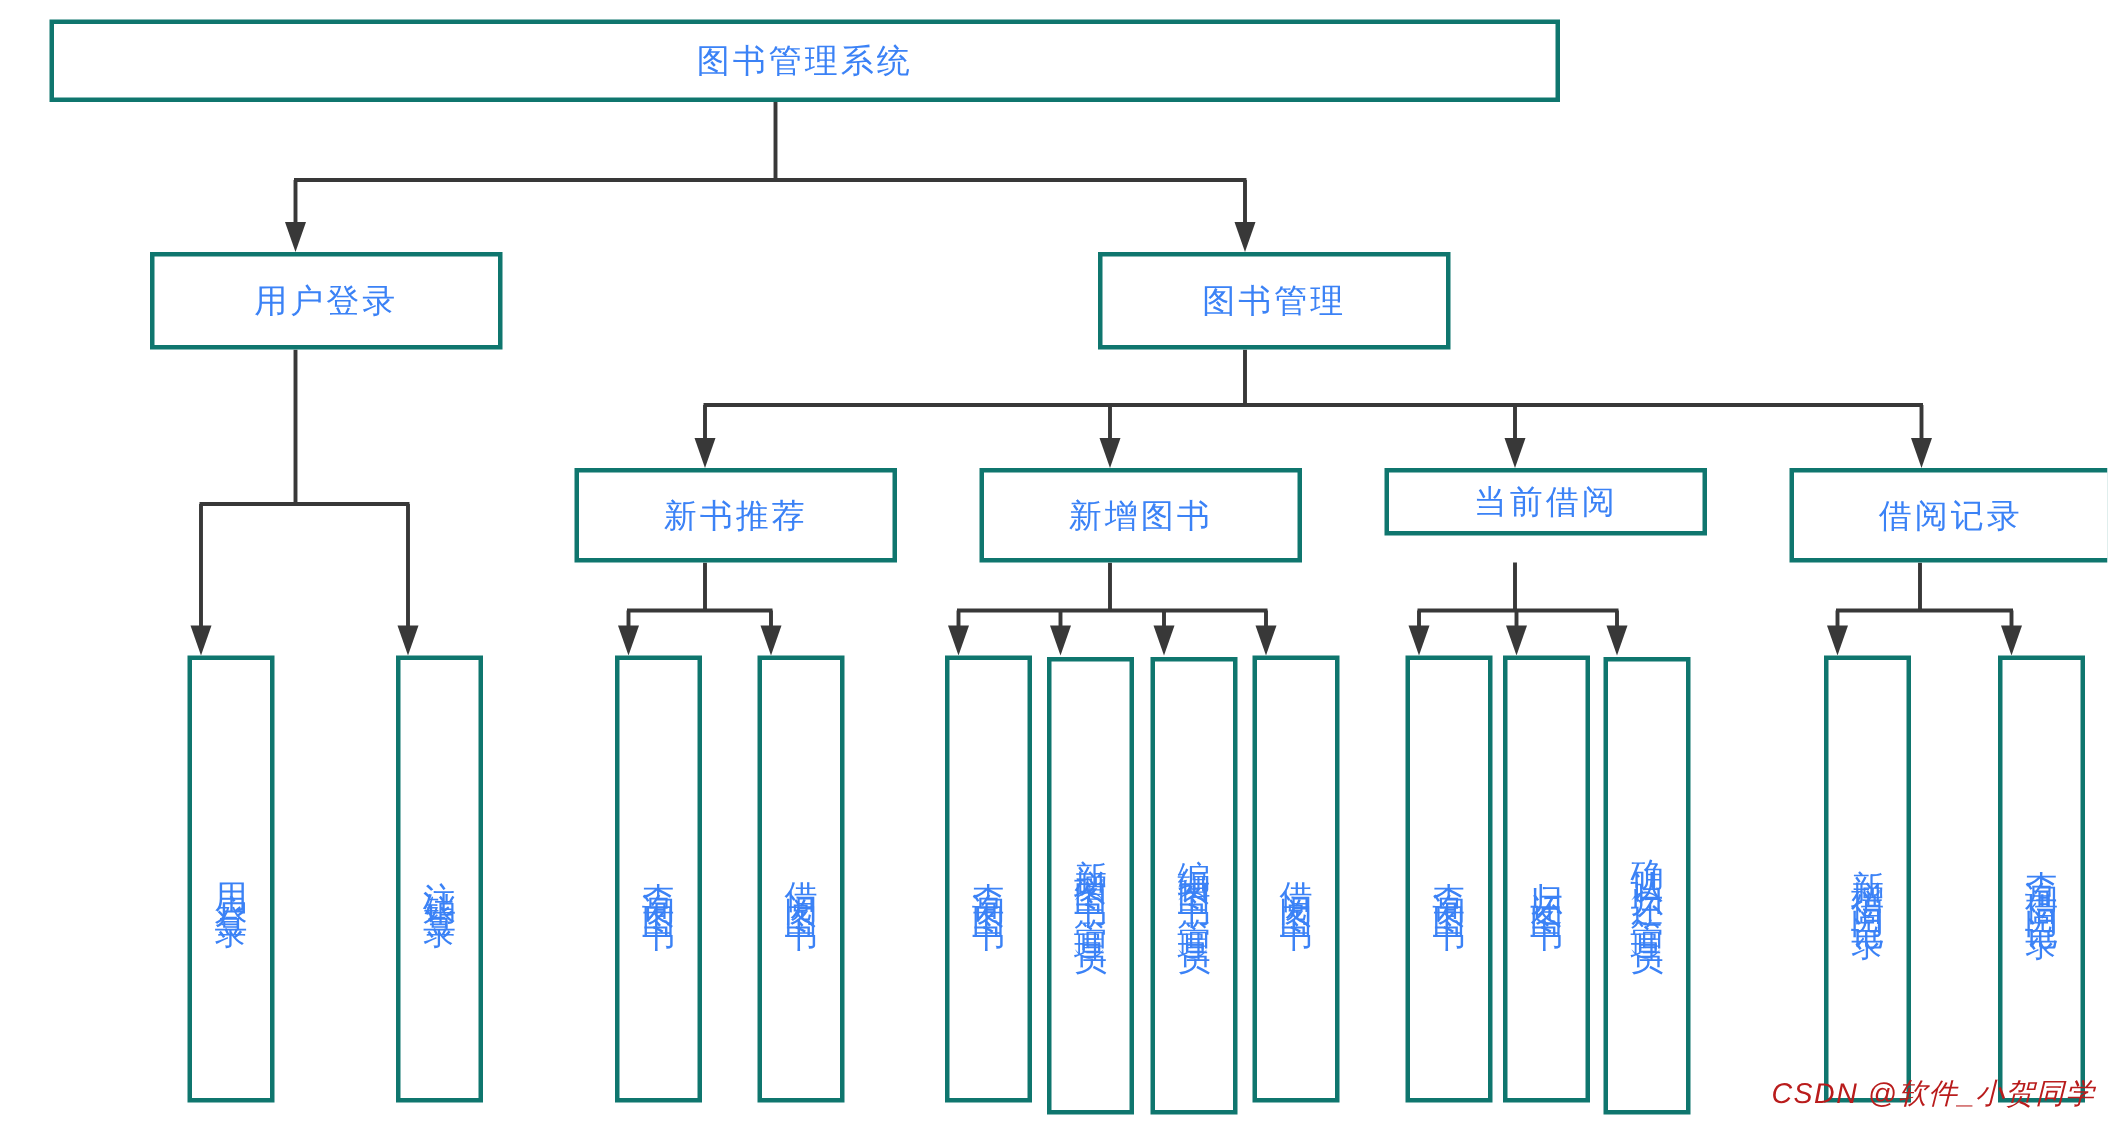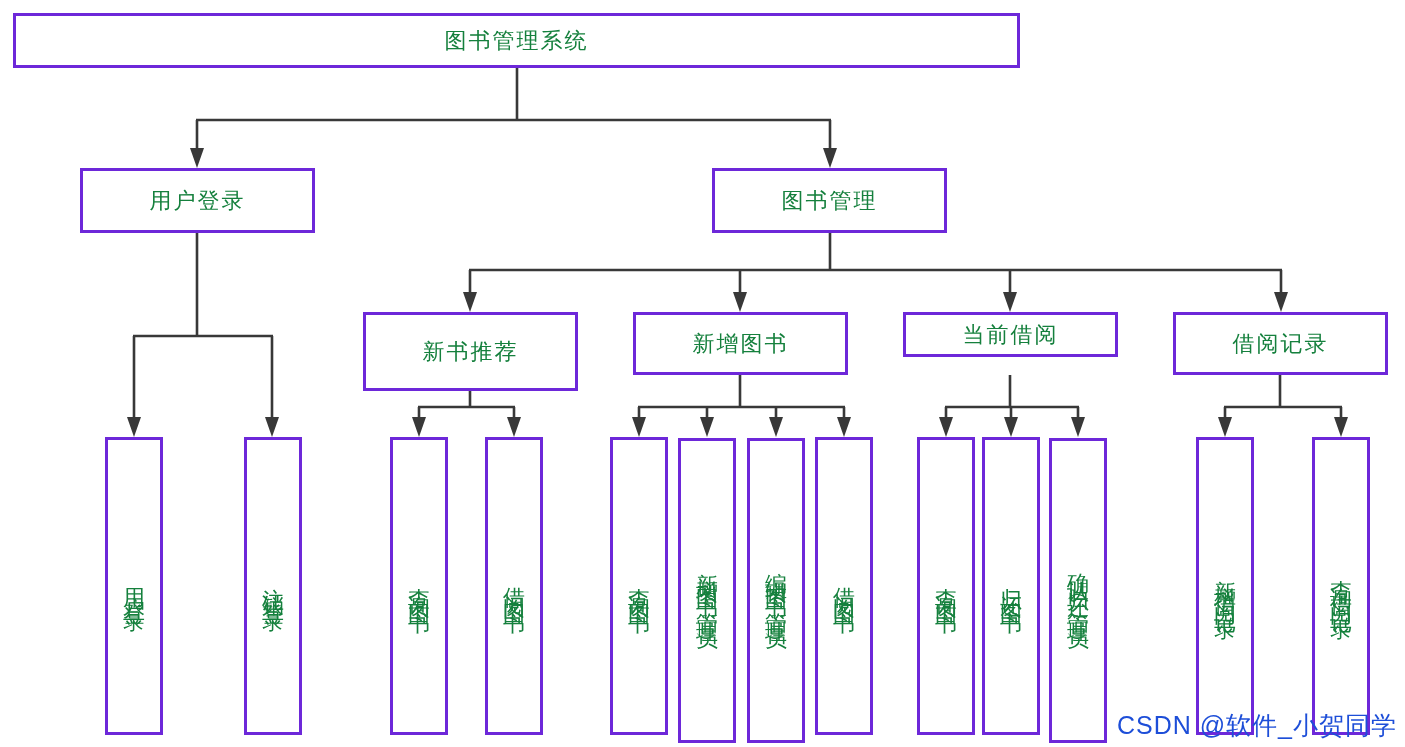--- a/index.html
+++ b/index.html
@@ -12,45 +12,47 @@
     overflow: hidden;
   }
   svg.connectors {
     position: absolute;
     left: 0; top: 0;
     width: 1405px; height: 747px;
   }
   .box {
     position: absolute;
     box-sizing: border-box;
-    border: 3px solid #6d28d9;
+    border: 3px solid #0f766e;
     background: #ffffff;
     display: flex;
     align-items: center;
     justify-content: center;
-    color: #15803d;
+    color: #3b82f6;
     font-size: 22px;
     letter-spacing: 2px;
     white-space: nowrap;
+    margin-left: 20px;
   }
   .leaf {
     writing-mode: vertical-rl;
     text-orientation: mixed;
     letter-spacing: 8px;
     font-size: 22px;
     line-height: 1;
   }
   .watermark {
     position: absolute;
     right: 8px;
     bottom: 5px;
-    color: #1d4ed8;
-    font-size: 25px;
+    color: #b91c1c;
+    font-size: 19px;
     letter-spacing: 1px;
     white-space: nowrap;
+    font-style: italic;
   }
 </style>
 </head>
 <body>
 
 <div class="canvas">
 
   <svg class="connectors" viewBox="0 0 1405 747" fill="none" stroke="#383838" stroke-width="2.6">
     <g>
       <path d="M517 68 V120 M196 120 H831 M197 120 V152 M830 120 V152"></path>
@@ -98,21 +100,21 @@
     <span>图书管理系统</span>
   </div>
 
   <div class="box" style="left:80px; top:168px; width:235px; height:65px;">
     <span>用户登录</span>
   </div>
   <div class="box" style="left:712px; top:168px; width:235px; height:65px;">
     <span>图书管理</span>
   </div>
 
-  <div class="box" style="left:363px; top:312px; width:215px; height:79px;">
+  <div class="box" style="left:363px; top:312px; width:215px; height:63px;">
     <span>新书推荐</span>
   </div>
   <div class="box" style="left:633px; top:312px; width:215px; height:63px;">
     <span>新增图书</span>
   </div>
   <div class="box" style="left:903px; top:312px; width:215px; height:45px;">
     <span>当前借阅</span>
   </div>
   <div class="box" style="left:1173px; top:312px; width:215px; height:63px;">
     <span>借阅记录</span>

